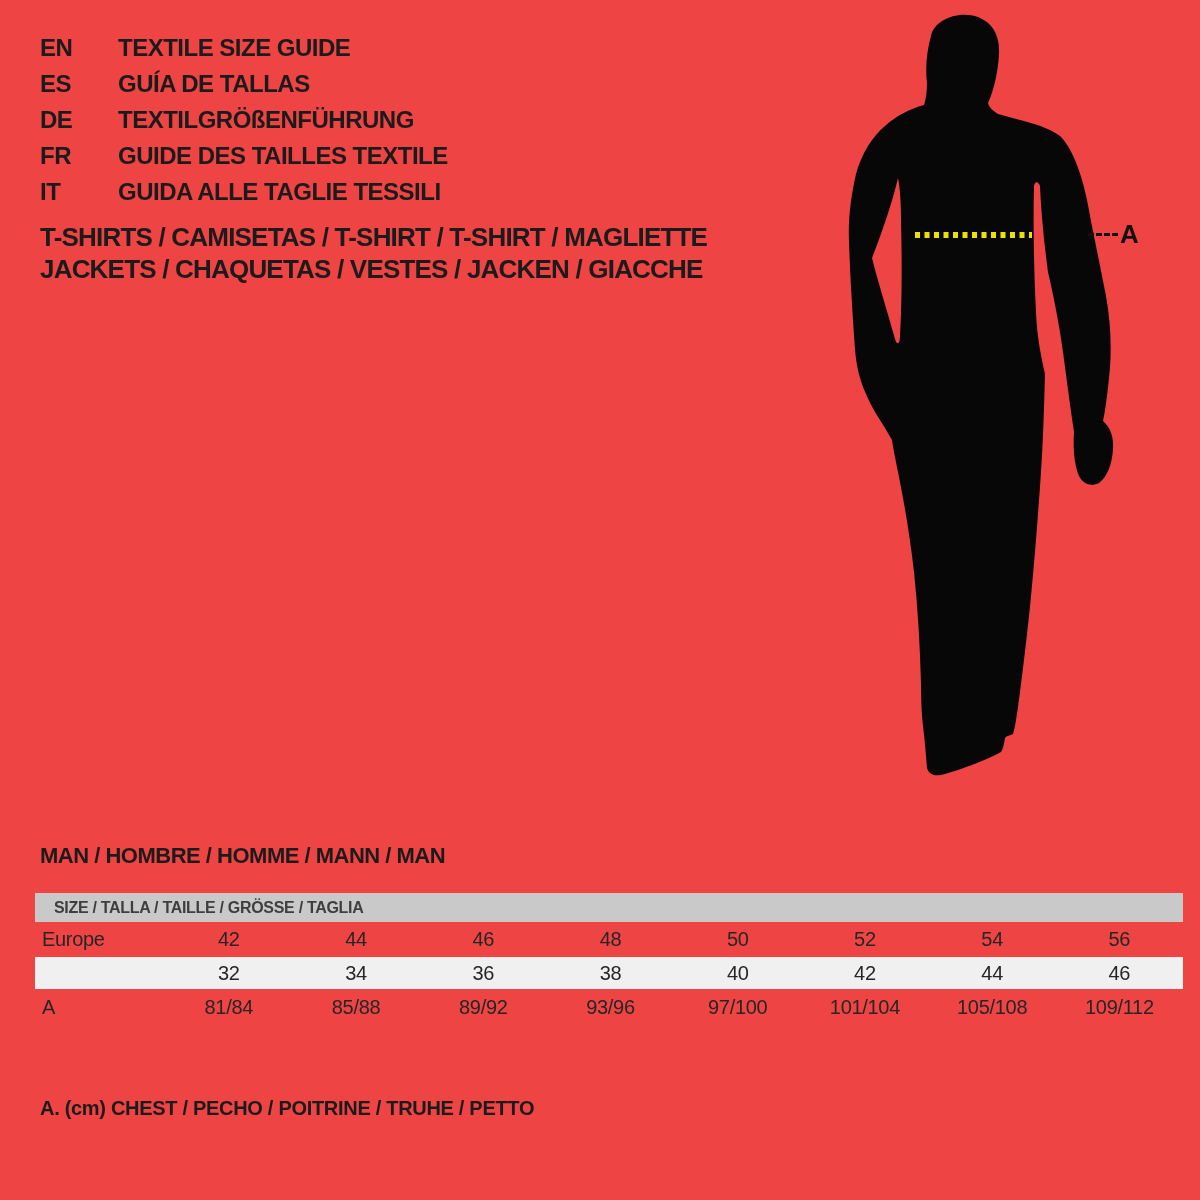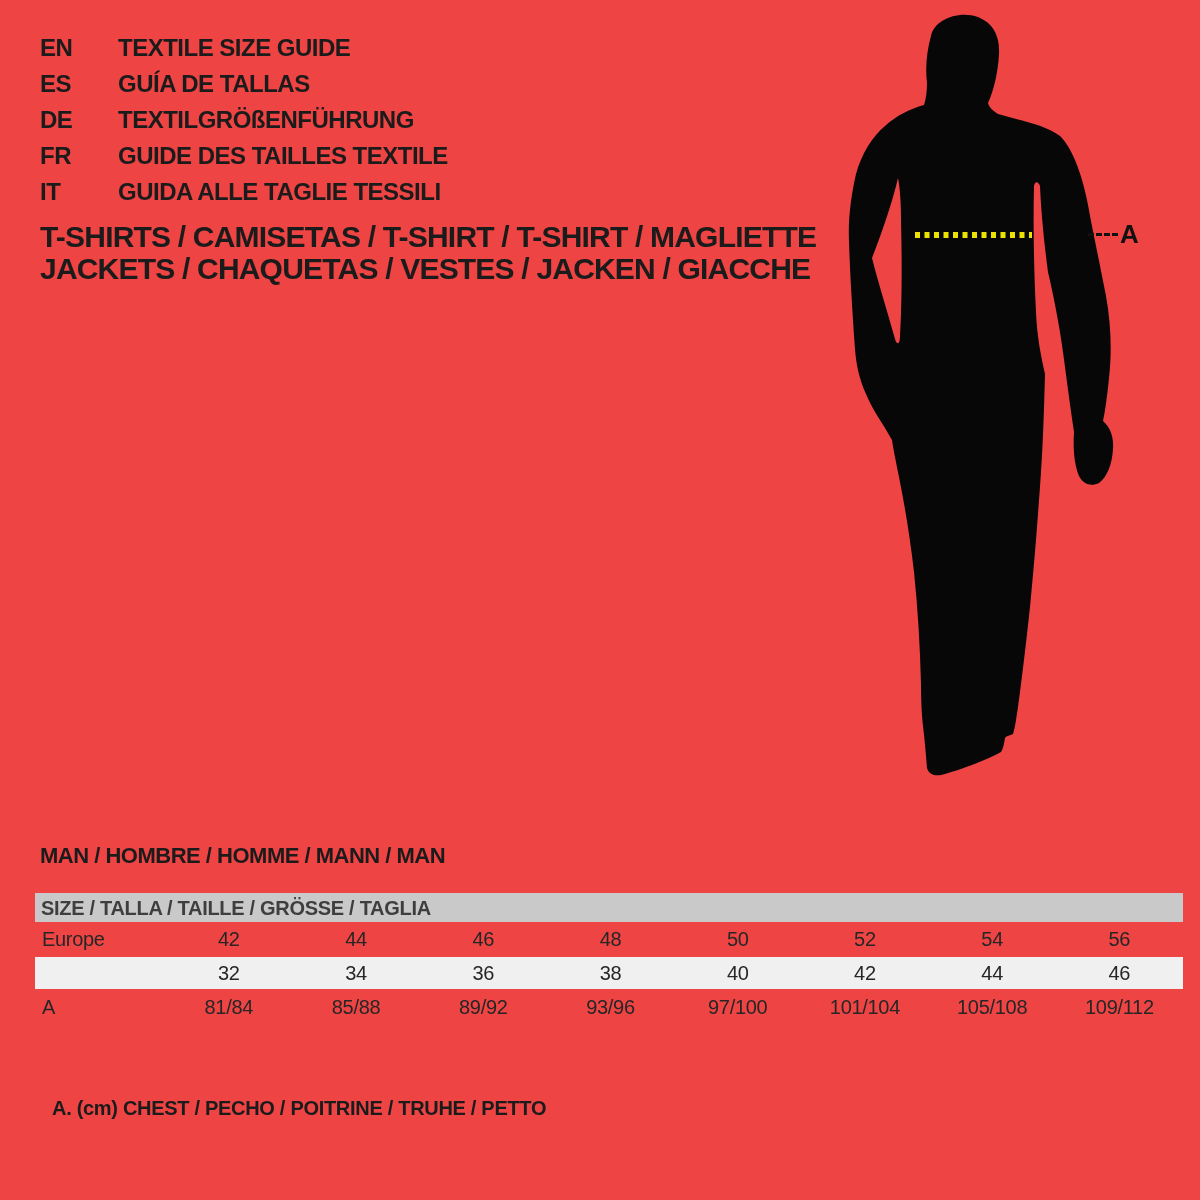--- a/index.html
+++ b/index.html
@@ -5,40 +5,40 @@
   html,body{margin:0;padding:0;background:#ffffff;}
   .page{
     position:relative;width:1200px;height:1200px;background:#ef4444;overflow:hidden;
     font-family:"Liberation Sans", sans-serif;color:#1b1b1b;
   }
   
   .lang-block{position:absolute;left:40px;top:30px;}
   .lang-row{height:36px;line-height:36px;font-size:24px;font-weight:700;letter-spacing:-0.5px;white-space:nowrap;}
   .lang-code{display:inline-block;width:78px;}
   
-  .categories{position:absolute;left:40px;top:221px;font-size:30px;font-weight:700;letter-spacing:-0.8px;line-height:32px;white-space:nowrap;}
+  .categories{position:absolute;left:40px;top:221px;font-size:26px;font-weight:700;letter-spacing:-0.8px;line-height:32px;white-space:nowrap;}
   
   .figure{position:absolute;left:842px;top:12px;width:290px;height:775px;}
   .callout-dash{position:absolute;left:1088px;top:233px;width:30px;height:0;border-top:3px dashed #111;}
   .measure-a{position:absolute;left:1120px;top:219px;font-size:26px;font-weight:700;color:#111;}
   
   .section-title{position:absolute;left:40px;top:843px;font-size:22px;font-weight:700;letter-spacing:-0.5px;white-space:nowrap;}
   
   .table-header{
     position:absolute;left:35px;top:893px;width:1148px;height:29px;background:#c9c9c9;
-    font-size:20px;font-weight:700;color:#3e3e3e;letter-spacing:-0.3px;line-height:30px;
-    padding-left:6px;box-sizing:border-box;white-space:nowrap;
+    font-size:16px;font-weight:700;color:#3e3e3e;letter-spacing:-0.3px;line-height:30px;
+    padding-left:19px;box-sizing:border-box;white-space:nowrap;
   }
   .size-table{position:absolute;left:35px;top:922px;width:1148px;border-collapse:collapse;table-layout:fixed;}
   .size-table td{font-size:20px;color:#262626;text-align:center;padding:0;letter-spacing:-0.3px;vertical-align:middle;margin-left:20px;}
   .size-table td.row-label{text-align:left;padding-left:7px;}
   .size-table tr.shaded{background:#f0f0f0;}
   .r0{height:35px;} .r1{height:31px;} .r2{height:32px;} .r3{height:37px;}
   
-  .footnote{position:absolute;left:52px;top:1097px;font-size:20px;font-weight:700;letter-spacing:-0.3px;white-space:nowrap;}
+  .footnote{position:absolute;left:40px;top:1097px;font-size:20px;font-weight:700;letter-spacing:-0.3px;white-space:nowrap;}
 </style>
 </head>
 <body>
 
 <div class="page">
 
   <div class="lang-block">
     <div class="lang-row">
       <span class="lang-code">EN</span><span>TEXTILE SIZE GUIDE</span>
     </div>

